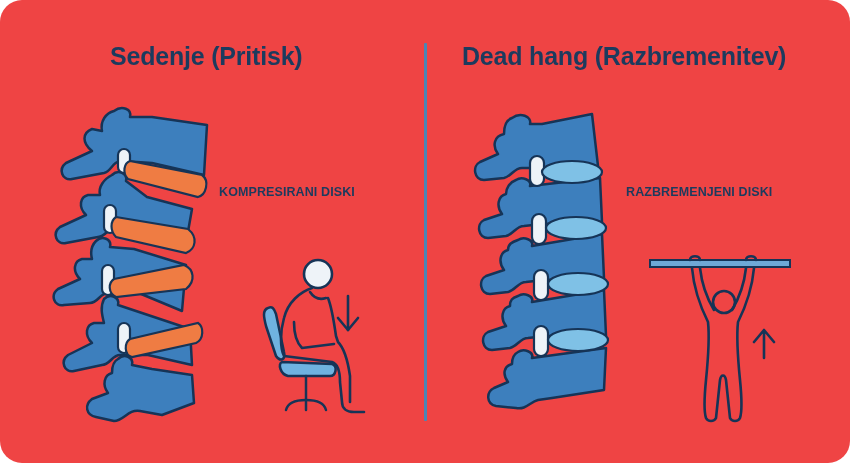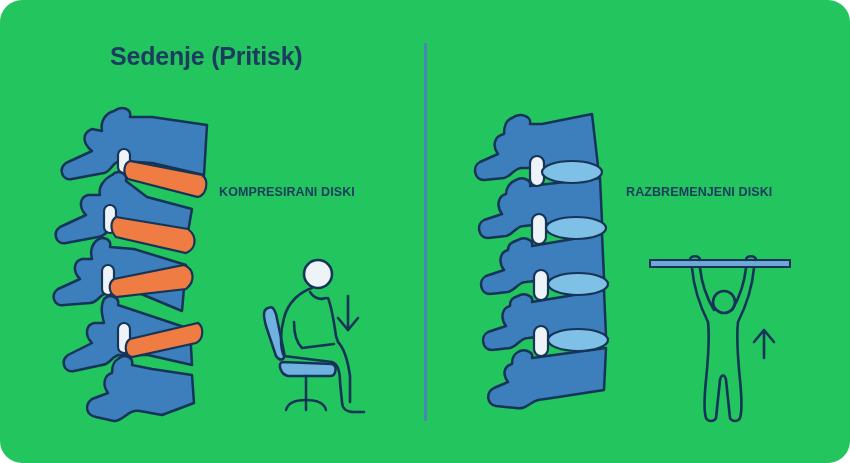--- a/index.html
+++ b/index.html
@@ -1,32 +1,33 @@
 <!DOCTYPE html>
 <html><head>
 <meta charset="utf-8">
 <style>
   html, body { margin:0; padding:0; background:#ffffff; }
   body { width:850px; height:463px; position:relative; overflow:hidden; font-family:"Liberation Sans", "DejaVu Sans", sans-serif; }
-  .card { position:absolute; left:0; top:0; width:850px; height:463px; background:#22c55e; border-radius:22px; }
+  .card { position:absolute; left:0; top:0; width:850px; height:463px; background:#ef4444; border-radius:22px; }
   .title { position:absolute; top:42px; font-size:25px; font-weight:bold; color:#1c3b5e; white-space:nowrap; letter-spacing:-0.2px; }
   .title.left { left:110px; }
   .title.right { left:462px; }
   .divider { position:absolute; left:424px; top:43px; width:3px; height:378px; background:#4a86b5; border-radius:1px; }
   .label { position:absolute; font-size:12.5px; font-weight:bold; color:#1c3b5e; white-space:nowrap; letter-spacing:0.1px; }
   .label.left { left:219px; top:185px; }
   .label.right { left:626px; top:185px; }
   svg { position:absolute; overflow:visible; }
 </style>
 </head>
 <body>
 
 <div class="card">
 
   <div class="title left">Sedenje (Pritisk)</div>
+  <div class="title right">Dead hang (Razbremenitev)</div>
 
   <div class="divider"></div>
 
   <svg width="170" height="320" style="left:52px;top:103px" viewBox="0 0 170 320">
     <g stroke="#163457" stroke-width="2.5" stroke-linejoin="round" fill="#3d7fbd">
 
       <path d="M62 8 C70 2 80 6 78 14 L100 14 L155 22 L152 72 L100 60 L70 58 C60 58 60 68 52 70 L20 76 C10 78 6 66 14 60 L40 48 C30 40 30 30 40 26 L50 28 C48 18 54 10 62 8 Z"></path>
 
       <path d="M60 72 C66 66 76 70 74 78 L95 94 L140 106 L134 140 L92 124 L64 124 C56 124 54 134 46 134 L14 140 C4 142 0 130 8 124 L34 112 C26 104 28 94 36 92 L48 92 C46 84 52 76 60 72 Z"></path>
 

